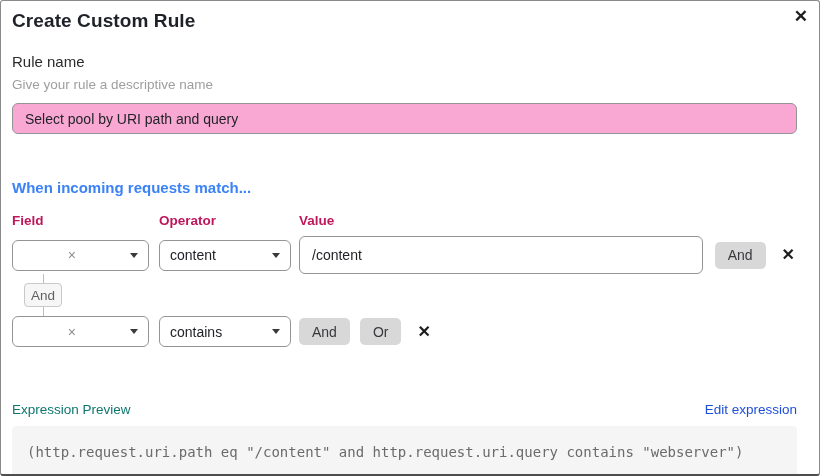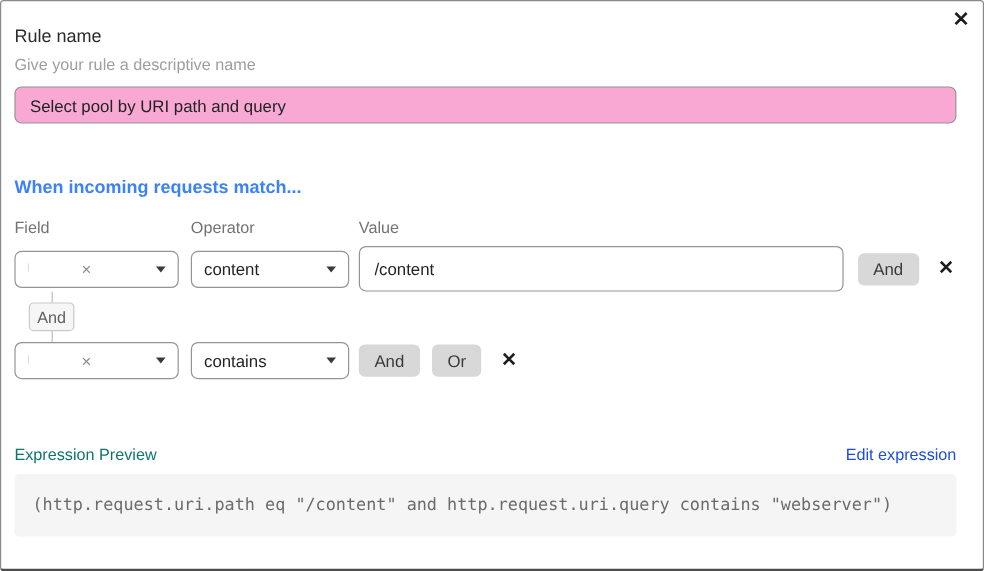--- a/index.html
+++ b/index.html
@@ -70,21 +70,22 @@
   .match-heading {
     margin: 45px 0 0 0;
     font-size: 15px;
     font-weight: bold;
     color: #3b82f6;
   }
   .cols-labels {
     display: flex;
     margin-top: 17px;
     font-size: 13.5px;
-    color: #737373;
+    color: #be185d;
+    font-weight: bold;
   }
   .col-field  { width: 137px; margin-right: 10px; }
   .col-op     { width: 132px; margin-right: 8px; }
   .col-value  { flex: 1; }
   .rule-row {
     display: flex;
     align-items: center;
     margin-top: 8px;
   }
   .dropdown {
@@ -212,20 +213,21 @@
     overflow: hidden;
   }
 </style>
 </head>
 <body>
 
 <div class="dialog">
 
   <button class="close-btn">✕</button>
 
+  <h1 class="dialog-title">Create Custom Rule</h1>
 
   <div>
     <div class="field-label">Rule name</div>
     <div class="helper-text">Give your rule a descriptive name</div>
     <input class="text-input" type="text" value="Select pool by URI path and query" style="">
   </div>
 
   <h2 class="match-heading">When incoming requests match...</h2>
 
   <div class="cols-labels">

